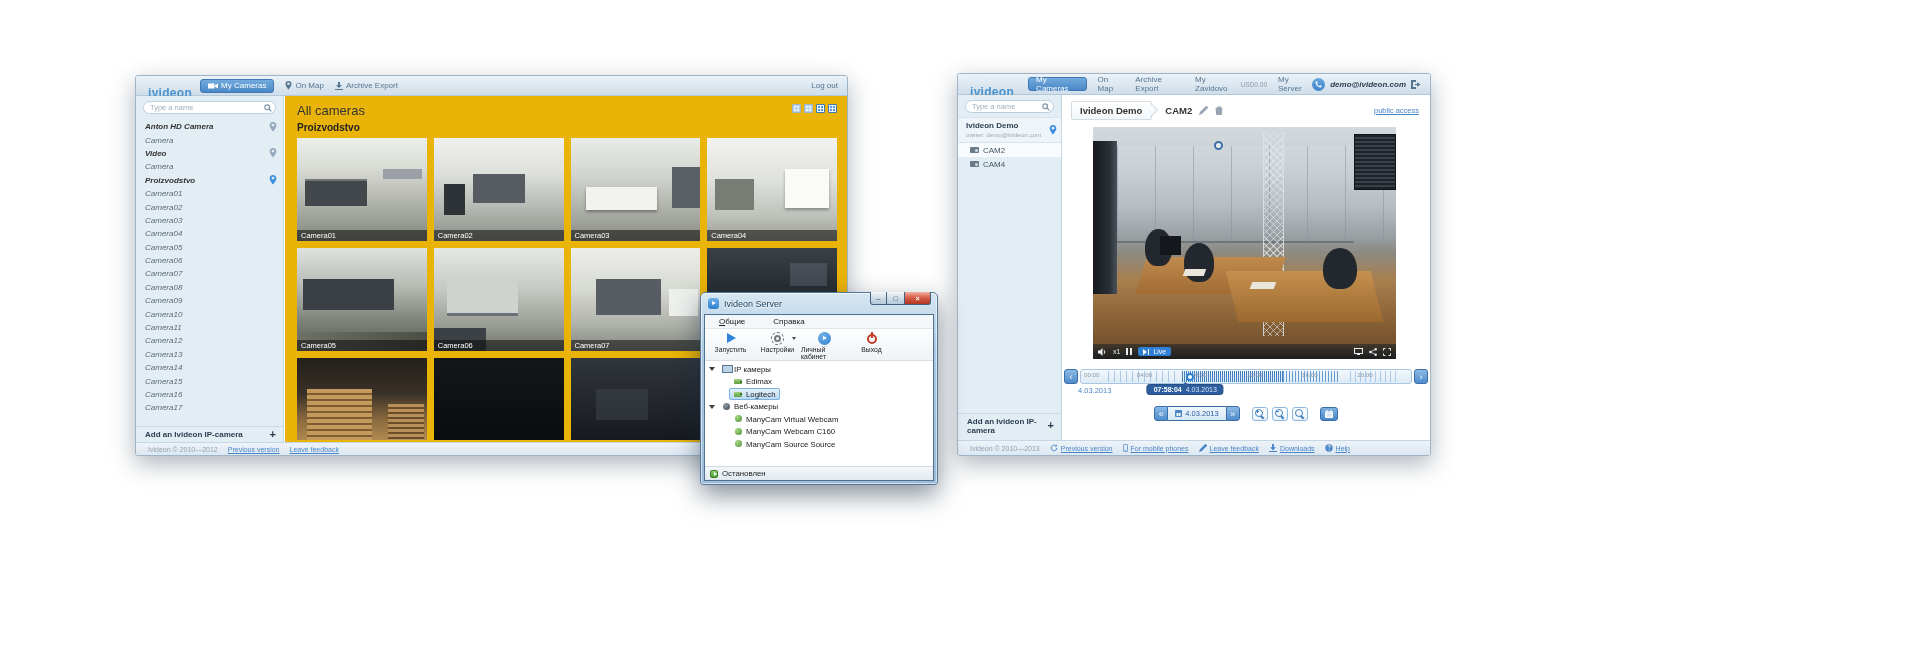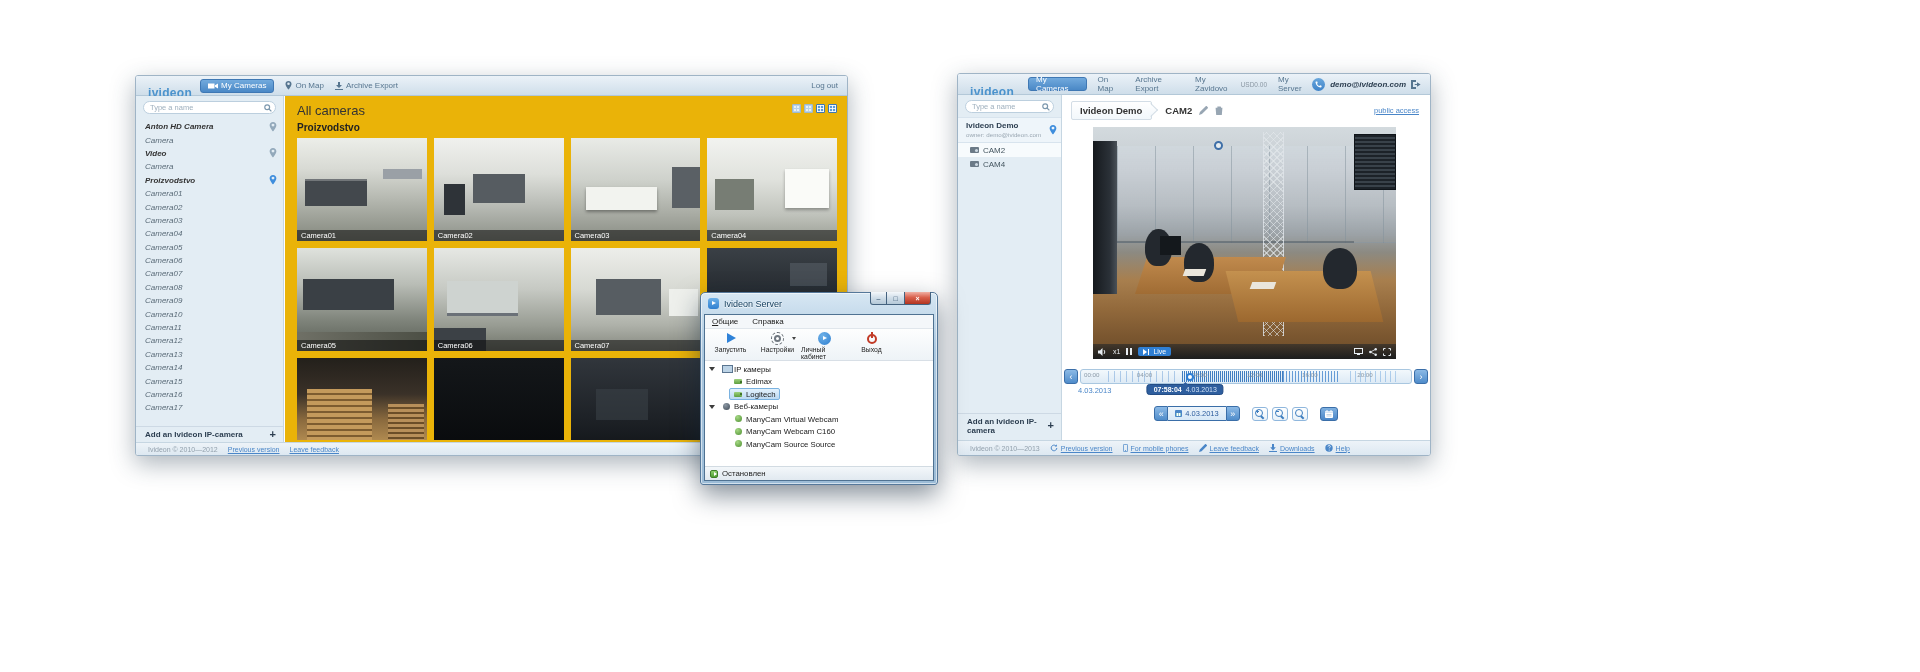--- a/index.html
+++ b/index.html
@@ -244,21 +244,21 @@
           background:linear-gradient(180deg,#f4f8fb,#cfdde8 50%,#b5c9d8); color:#2a4a66;
           font-size:7px; line-height:11px; text-align:center; }
   .wbtn.min { border-radius:0 0 0 3px; }
   .wbtn.max { border-left:none; border-right:none; }
   .wbtn.close { width:27px; border-radius:0 0 3px 0; color:#fff; font-weight:bold;
           background:linear-gradient(180deg,#f0b0a4,#d9604c 45%,#b23520); }
   .client { position:absolute; left:3px; right:3px; bottom:3px; top:21px; background:#fff;
             border:1px solid #4f7292; display:flex; flex-direction:column; overflow:hidden; }
   .menubar { height:14px; background:#f4f7fa; border-bottom:1px solid #e0e6ec; display:flex; align-items:center;
              font-size:8px; color:#222; flex:none; }
-  .menu-item { padding:0 7px; cursor:pointer; display:inline-block; }
+  .menu-item { padding:0 14px; cursor:pointer; display:inline-block; }
   .menu-item:first-child::first-letter { text-decoration:underline; }
   .srv-toolbar { height:32px; background:linear-gradient(180deg,#fdfefe,#eef3f7); border-bottom:1px solid #d8dfe6;
                  display:flex; align-items:flex-start; padding:2px 2px 0 2px; flex:none; }
   .tb-item { width:47px; display:flex; flex-direction:column; align-items:center; font-size:6.8px; color:#1b1b1b;
              cursor:pointer; position:relative; padding-top:1px; }
   .tb-icon { width:13px; height:13px; margin-bottom:1px; position:relative; }
   .tb-start .tb-icon::before { content:""; position:absolute; left:3px; top:1px; border-left:9px solid #2f82d8;
              border-top:5.5px solid transparent; border-bottom:5.5px solid transparent; }
   .tb-settings .tb-icon::before { content:""; position:absolute; inset:0; border:1.5px dashed #5f666d; border-radius:50%; }
   .tb-settings .tb-icon::after { content:""; position:absolute; inset:3px; border:2px solid #707880; border-radius:50%; background:#fff; }

